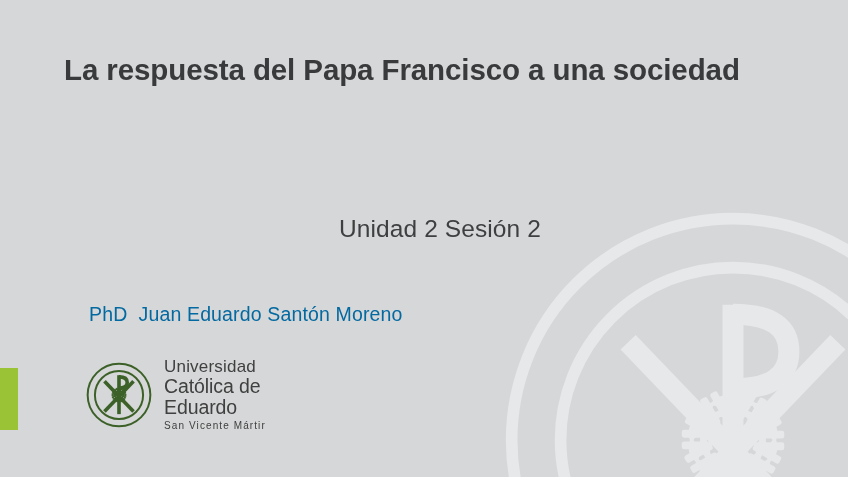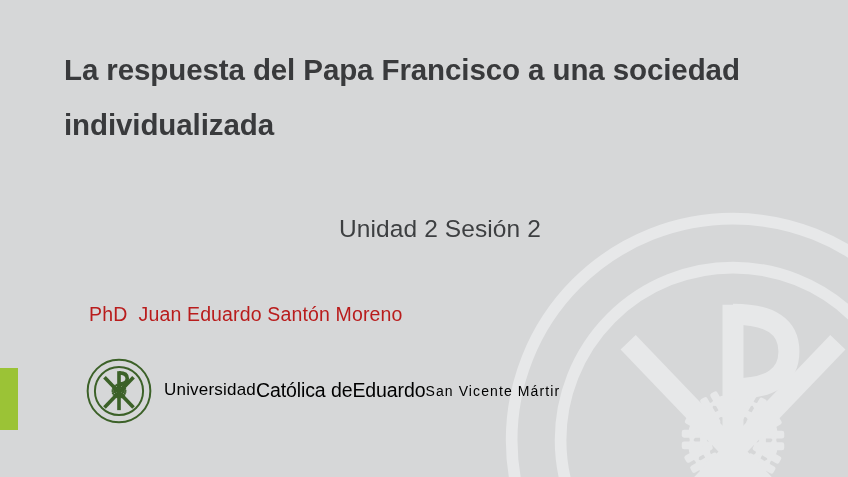--- a/index.html
+++ b/index.html
@@ -75,21 +75,21 @@
     letter-spacing: 0.1px;
   }
 
   
   .author {
     position: absolute;
     left: 89px;
     top: 303px;
     font-size: 19.5px;
     font-weight: 400;
-    color: #b91c1c;
+    color: #0369a1;
     letter-spacing: 0.15px;
     white-space: pre;
   }
 
   
   .logo {
     position: absolute;
     left: 86px;
     top: 358px;
     display: flex;
@@ -101,39 +101,39 @@
     height: 66px;
     flex: 0 0 auto;
   }
   .logo-mark svg {
     display: block;
     width: 100%;
     height: 100%;
   }
   .logo-text {
     display: flex;
-    flex-direction: row;
+    flex-direction: column;
     justify-content: center;
-    color: #000000;
+    color: #404040;
     line-height: 1;
   }
   .logo-l1 {
     font-size: 17px;
     font-weight: 400;
     letter-spacing: 0.2px;
     margin-bottom: 2px;
   }
   .logo-l2, .logo-l3 {
     font-size: 19.5px;
     font-weight: 400;
     letter-spacing: -0.1px;
     margin-bottom: 1px;
   }
   .logo-l4 {
-    font-size: 14px;
+    font-size: 10px;
     font-weight: 400;
     letter-spacing: 1.1px;
     margin-top: 3px;
   }
 </style>
 </head>
 <body>
 
 <div id="slide">
 
@@ -253,21 +253,20 @@
         <line x1="100" y1="42" x2="100" y2="158"></line>
       </g>
       <path d="M100 46 q24 0 24 16 q0 16 -24 16" fill="none" stroke="#e7e8e9" stroke-width="9"></path>
     </svg>
   </div>
 
   <div class="accent-bar"></div>
 
   <div class="title-block">
     <div class="title-line">La respuesta del Papa Francisco a una sociedad</div>
-    <div class="title-line">individualizada</div>
   </div>
 
   <div class="subtitle">Unidad 2 Sesión 2</div>
 
   <div class="author">PhD  Juan Eduardo Santón Moreno</div>
 
   <div class="logo">
     <div class="logo-mark">
       <svg viewBox="0 0 200 200" xmlns="http://www.w3.org/2000/svg" aria-hidden="true">
         <g fill="none" stroke="#3c6128">

